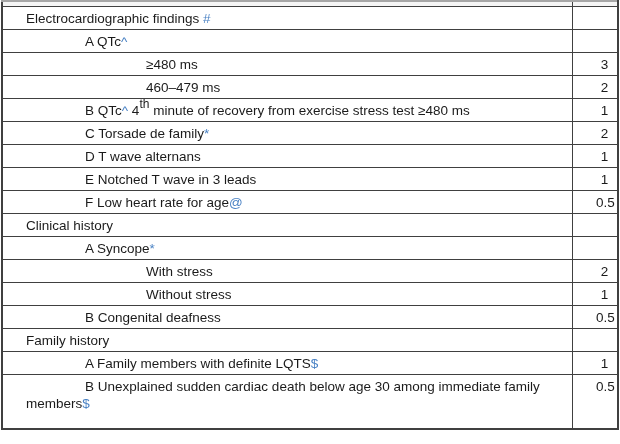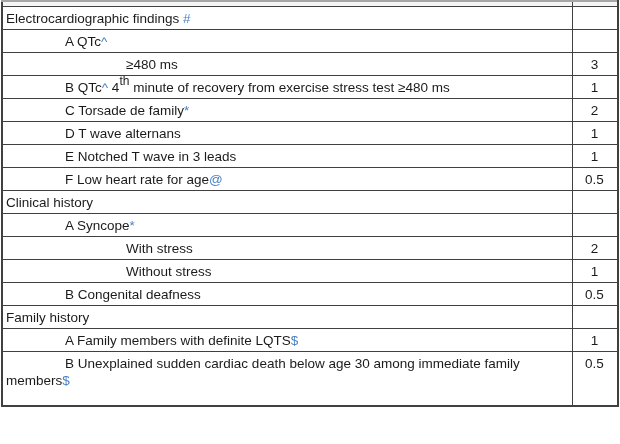--- a/index.html
+++ b/index.html
@@ -25,21 +25,21 @@
     border-right: 2px solid #404040;
     border-bottom: 2px solid #404040;
     border-top: 2px solid #a6a6a6;
   }
   table.score-table td {
     border: 1px solid #404040;
     font-size: 13.5px;
     color: #1b1b1b;
     line-height: 17px;
     vertical-align: top;
-    padding: 3px 4px 2px 3px;
+    padding: 3px 4px 2px 23px;
     overflow: hidden;
   }
   tr.row { height: 23px; }
   tr.row-tall { height: 55px; }
   tr.clipped { height: 5px; background: #f5f5f5; }
   tr.clipped td { padding: 0; }
   td.criterion { width: auto; }
   td.points {
     width: 44px;
     text-align: center;
@@ -74,20 +74,24 @@
           <td class="criterion i0"><span>Electrocardiographic findings </span><span class="sym">#</span></td>
           <td class="points"></td>
         </tr>
         <tr class="row">
           <td class="criterion i1"><span>A QTc</span><span class="sym">^</span></td>
           <td class="points"></td>
         </tr>
         <tr class="row">
           <td class="criterion i2"><span>≥480 ms</span></td>
           <td class="points">3</td>
+        </tr>
+        <tr class="row">
+          <td class="criterion i2"><span>460–479 ms</span></td>
+          <td class="points">2</td>
         </tr>
         <tr class="row">
           <td class="criterion i1"><span>B QTc</span><span class="sym">^</span><span> 4</span><sup class="sp">th</sup><span> minute of recovery from exercise stress test ≥480 ms</span></td>
           <td class="points">1</td>
         </tr>
         <tr class="row">
           <td class="criterion i1"><span>C Torsade de family</span><span class="sym">*</span></td>
           <td class="points">2</td>
         </tr>
         <tr class="row">

